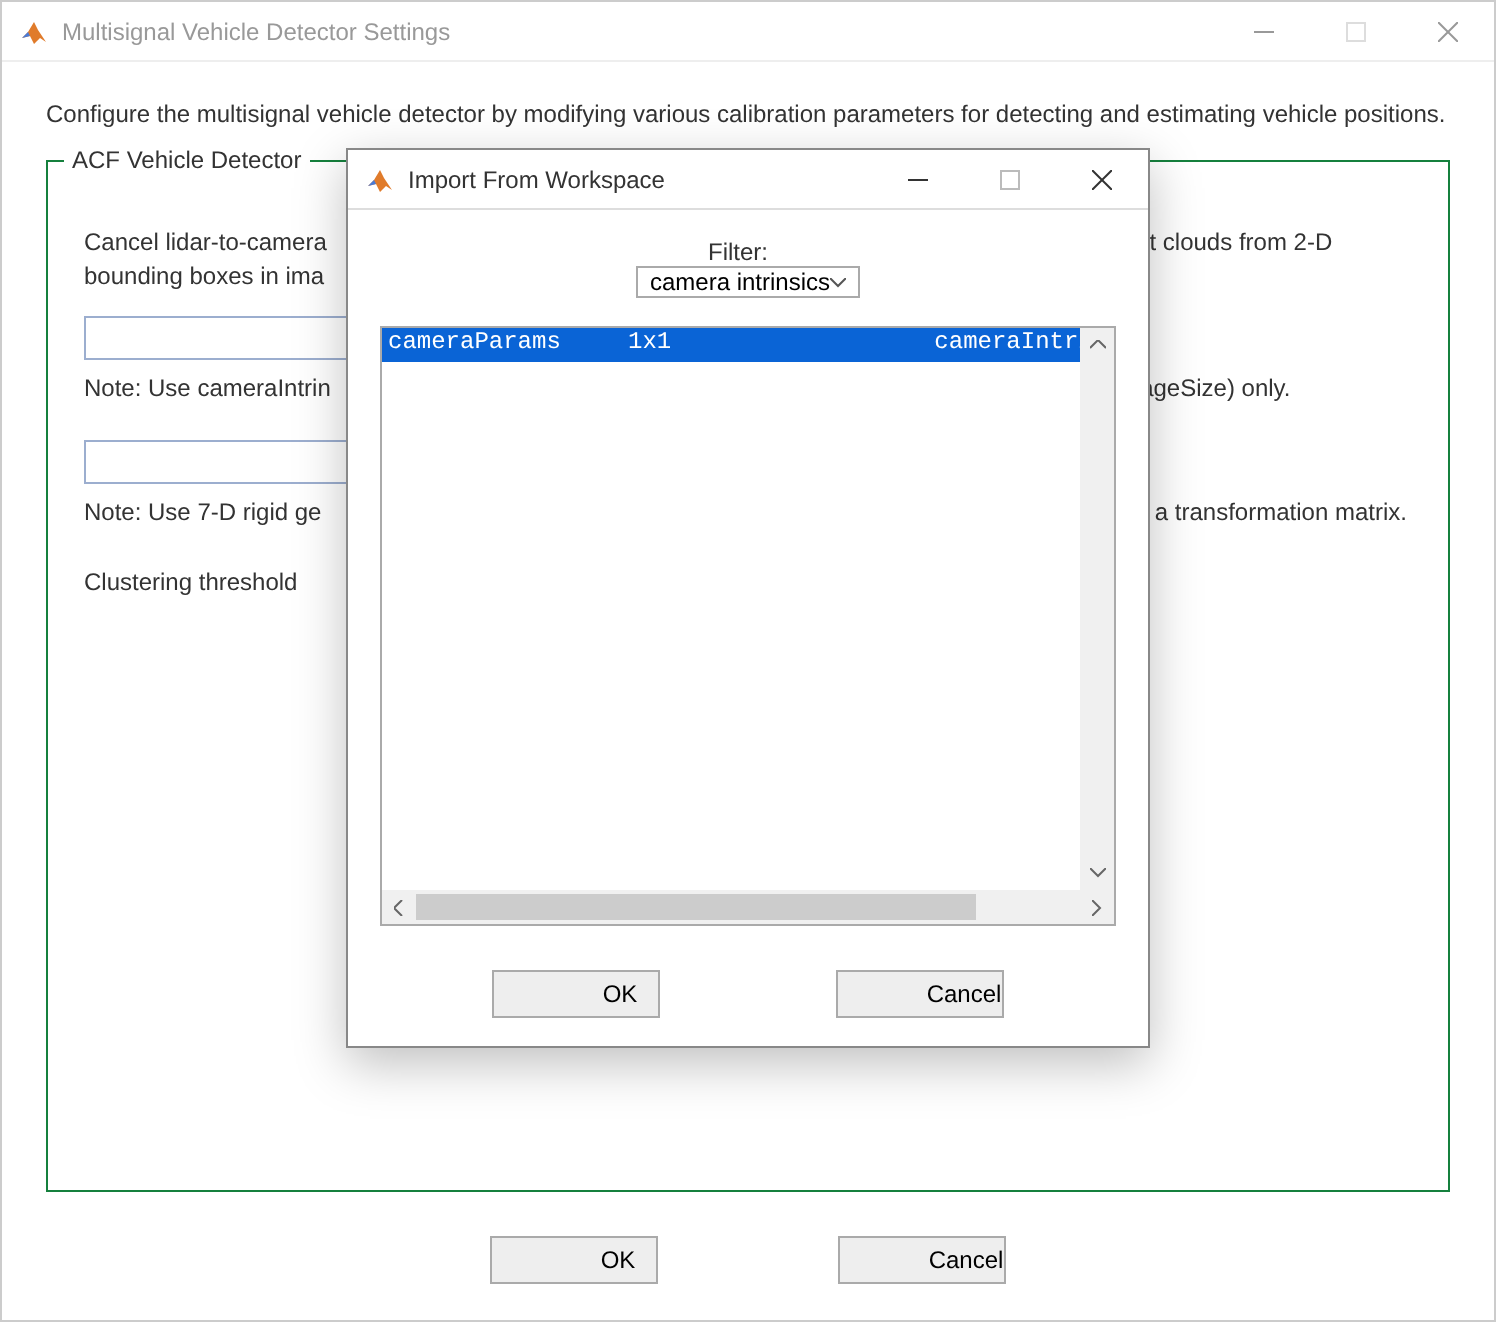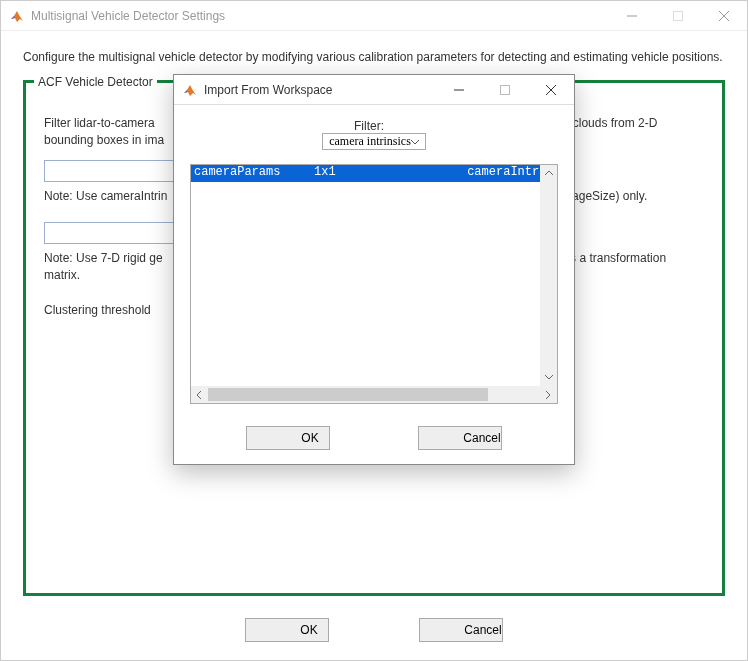--- a/index.html
+++ b/index.html
@@ -67,21 +67,21 @@
       flex: 1;
       display: flex;
       flex-direction: column;
     }
     .desc {
       color: #333;
       line-height: 1.4;
       margin-bottom: 14px;
     }
     .panel {
-      border: 3px solid #15803d;
+      border: 1px solid #15803d;
       padding: 18px 18px 18px 18px;
       position: relative;
       flex: 1;
     }
     .panel-title {
       position: absolute;
       top: -8px;
       left: 8px;
       background: #fff;
       padding: 0 4px;
@@ -170,33 +170,32 @@
     .filter-select {
       flex: 1;
       height: 22px;
       border: 1px solid #aaa;
       background: #fff;
       display: flex;
       align-items: center;
       justify-content: space-between;
       padding: 0 6px;
       font-size: 12px;
-      font-family: Liberation Serif, serif;
     }
     .filter-select .chev {
       color: #666;
       font-size: 10px;
     }
     .vars-label {
       color: #333;
       margin-bottom: 4px;
     }
     .listbox {
       border: 1px solid #aaa;
-      height: 240px;
+      height: 300px;
       background: #fff;
       position: relative;
       display: flex;
       flex-direction: column;
     }
     .listbox-inner {
       flex: 1;
       overflow: hidden;
       position: relative;
     }
@@ -294,21 +293,21 @@
     </div>
   </div>
 
   <div class="main-content">
     <div class="desc">Configure the multisignal vehicle detector by modifying various calibration parameters for detecting and estimating vehicle positions.</div>
 
     <div class="panel">
       <div class="panel-title">ACF Vehicle Detector</div>
 
       <div class="panel-text" style="margin-top:14px;">
-        <span>Filter lidar-to-camera</span>
+        <span>Cancel lidar-to-camera</span>
         <span style="display:inline-block;width:398px;"></span>
         <span>nt clouds from 2-D bounding boxes in ima</span>
       </div>
 
       <div class="panel-btn">
         <span>In</span>
       </div>
 
       <div class="note">
         <span>Note: Use cameraIntrin</span>

